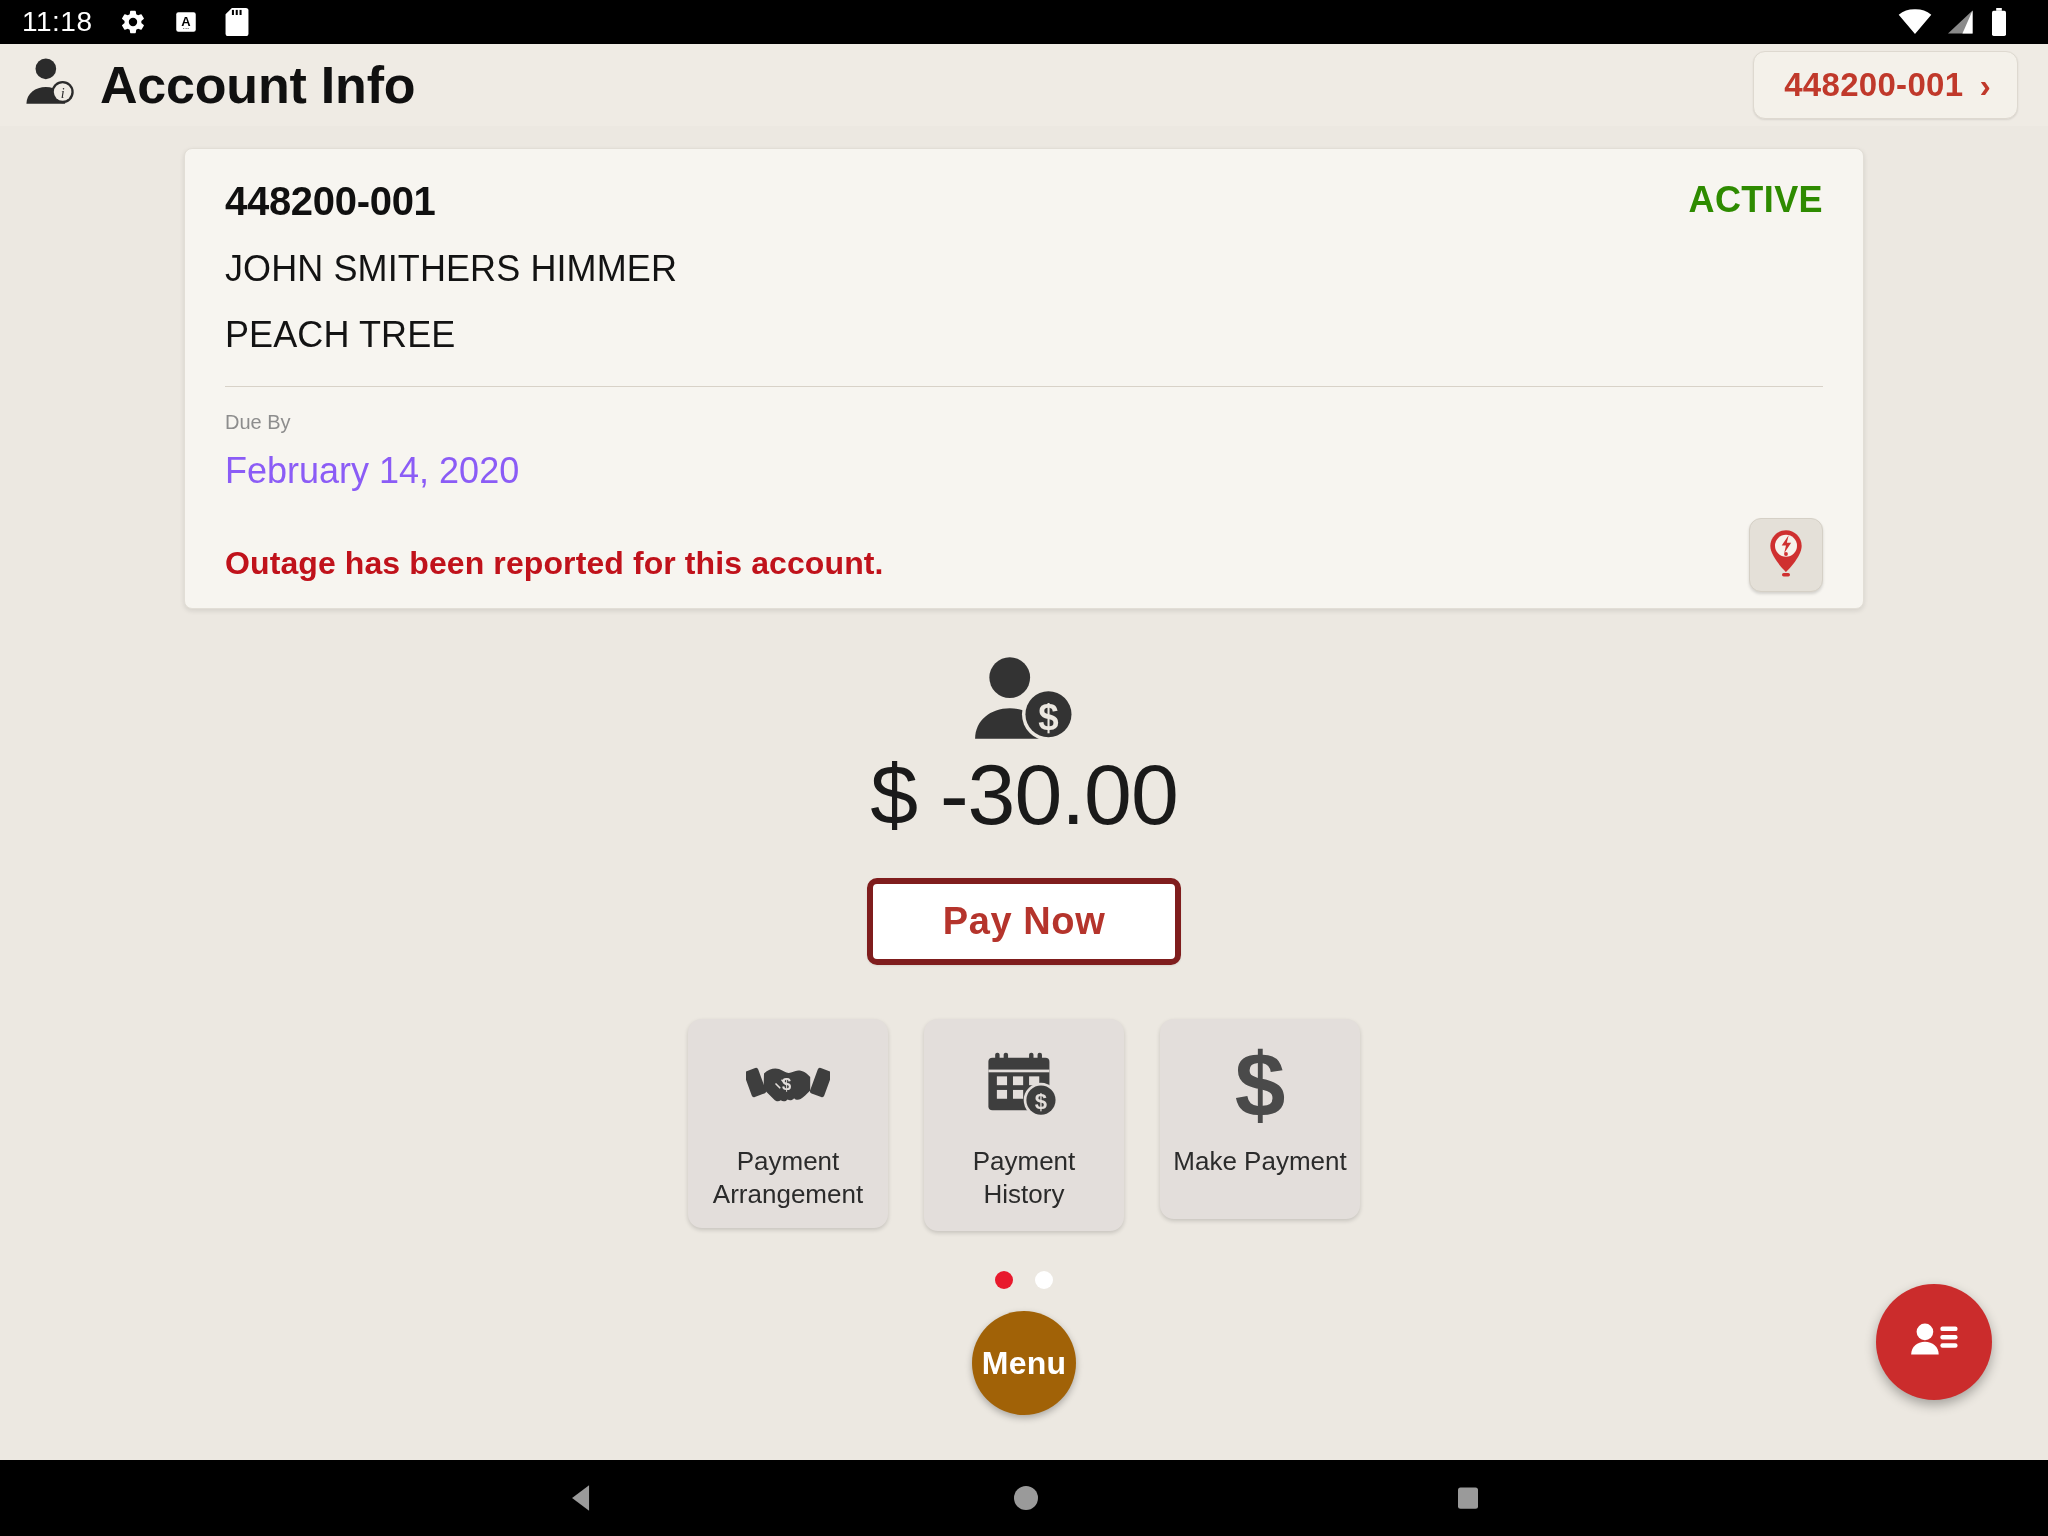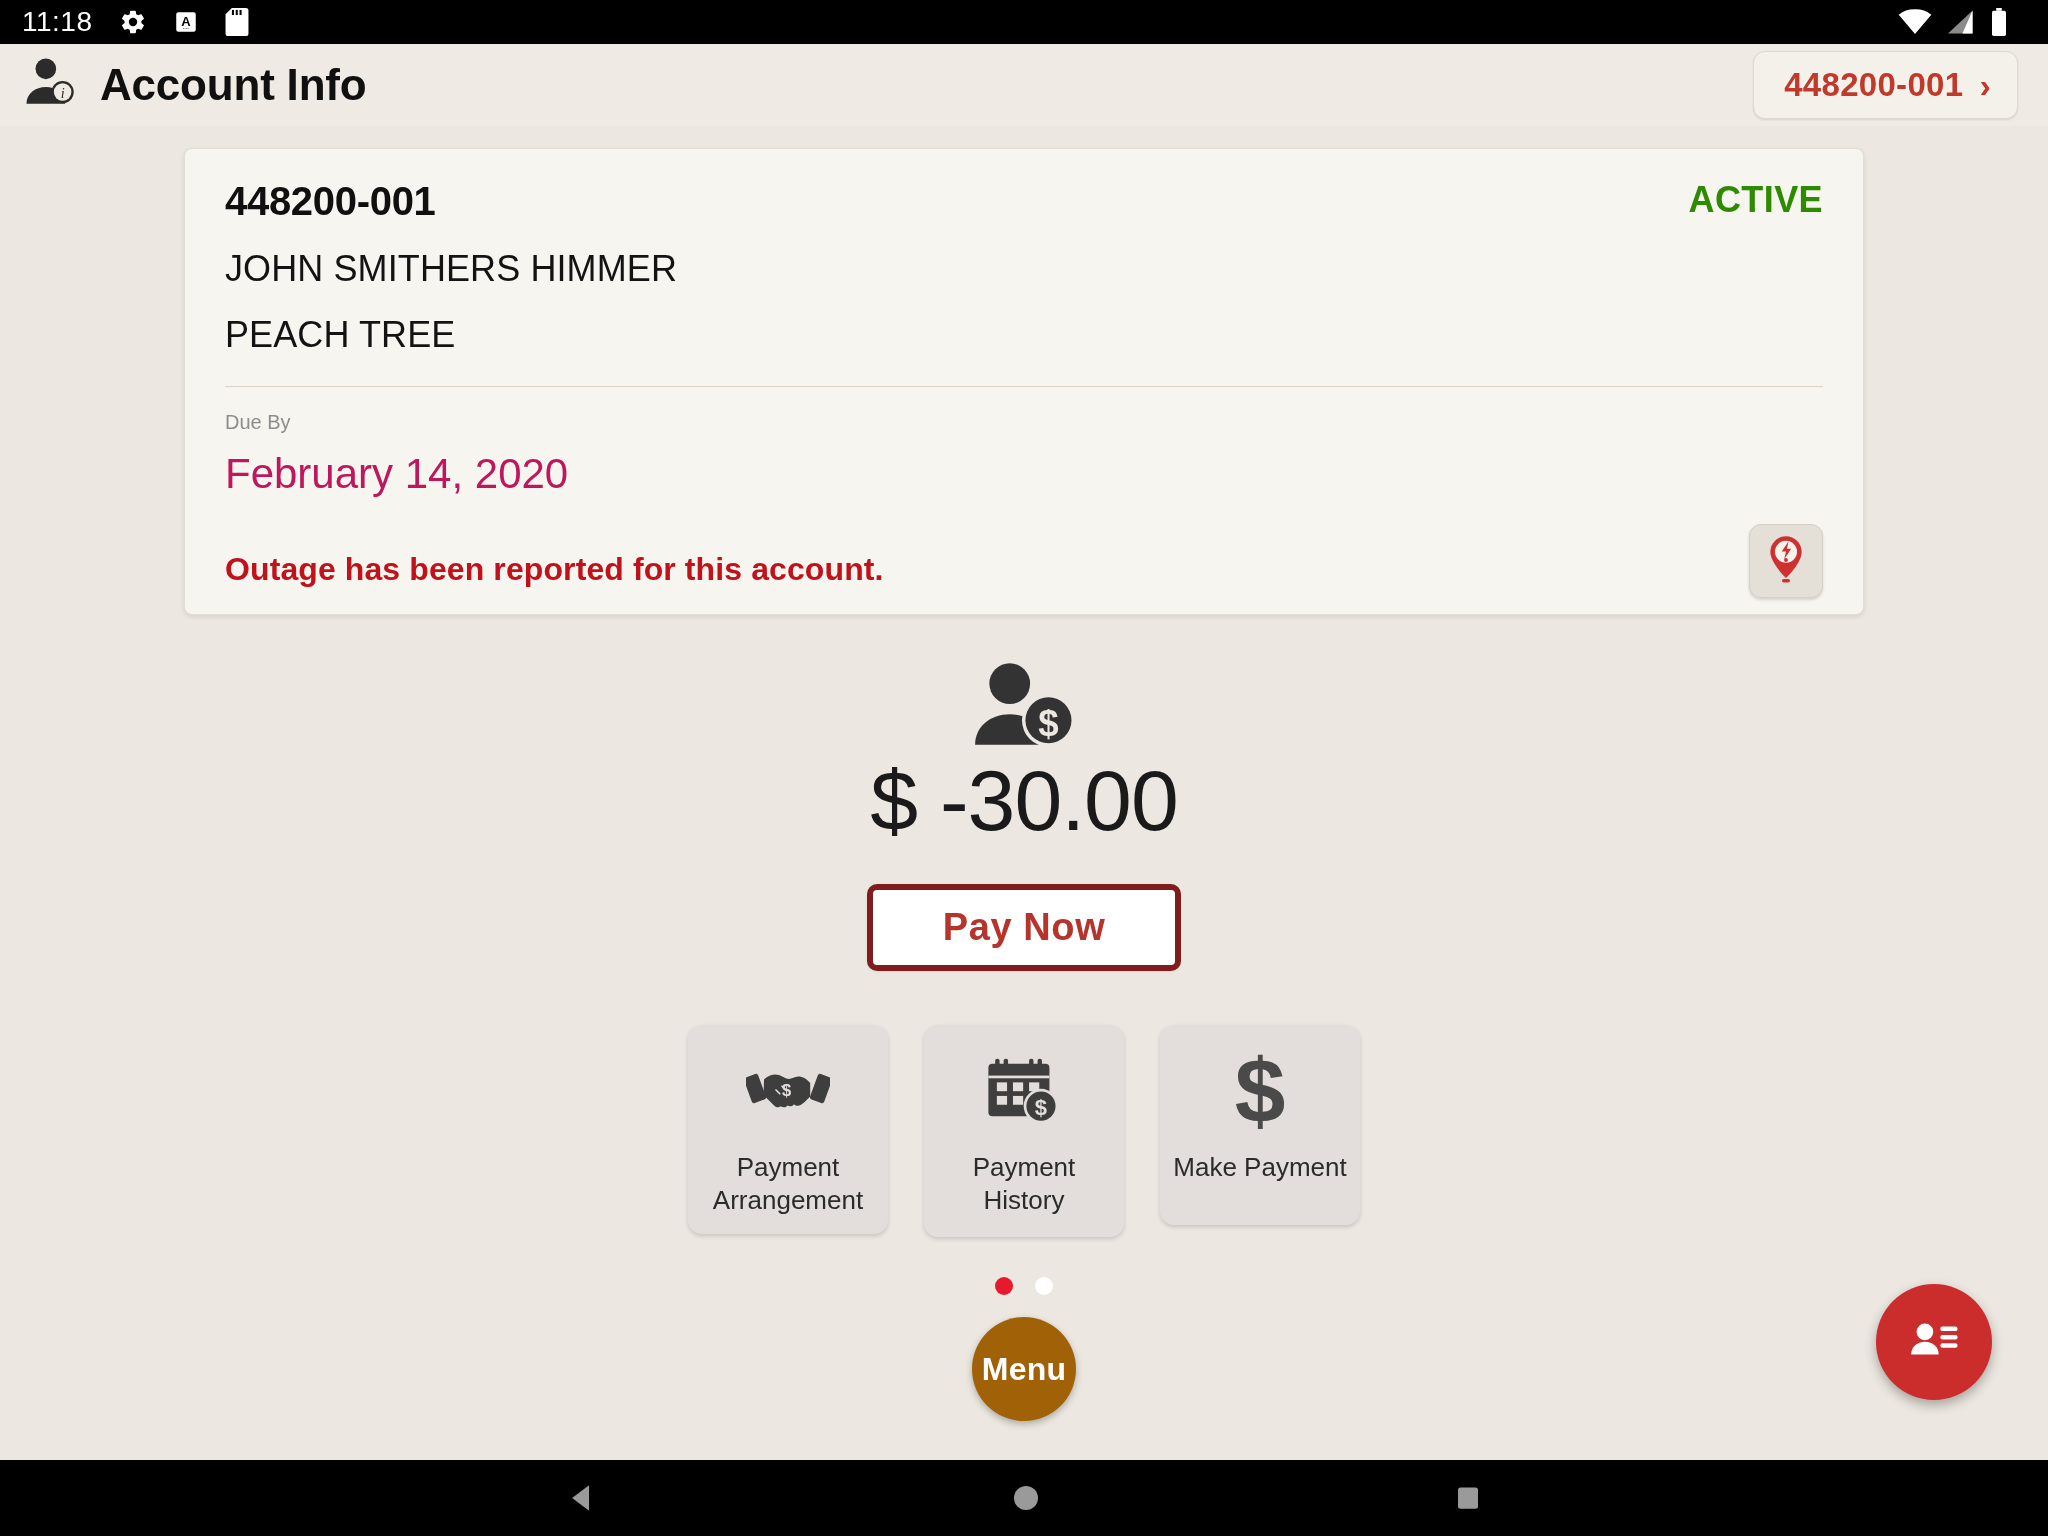--- a/index.html
+++ b/index.html
@@ -31,21 +31,21 @@
   
   .appbar {
     flex: 0 0 82px;
     background: #efebe4;
     display: flex; align-items: center;
     padding: 0 30px 0 20px;
     position: relative;
   }
   .appbar-left { display: flex; align-items: center; gap: 18px; }
   .appbar-title {
-    font-size: 44px; font-weight: bold; color: #101010;
+    font-size: 52px; font-weight: bold; color: #101010;
     letter-spacing: -0.2px;
   }
   .account-chip {
     margin-left: auto;
     display: flex; align-items: center; gap: 16px;
     background: #f4f1ea;
     border: 1px solid #ded9d0;
     border-radius: 12px;
     padding: 14px 26px 14px 30px;
     color: #c0392b;
@@ -82,21 +82,21 @@
     color: #2e8b00; letter-spacing: .4px;
   }
   .acct-name, .acct-addr {
     font-size: 36px; color: #131313; margin-top: 24px; letter-spacing: .1px;
   }
   .card-divider {
     height: 1px; background: #d8d2c8;
     margin: 30px 0 0 0;
   }
   .due-label { font-size: 20px; color: #8d8d8d; margin-top: 24px; }
-  .due-date { font-size: 42px; color: #be185d; margin-top: 16px; }
+  .due-date { font-size: 36px; color: #8b5cf6; margin-top: 16px; }
   .outage-row { display: flex; align-items: flex-end; margin-top: 26px; }
   .outage-msg {
     font-size: 32px; font-weight: bold; color: #c0121b; letter-spacing: .1px;
   }
   .outage-btn {
     margin-left: auto;
     width: 74px; height: 74px;
     background: #e4e0d8;
     border: 1px solid #d5d0c6;
     border-radius: 12px;

